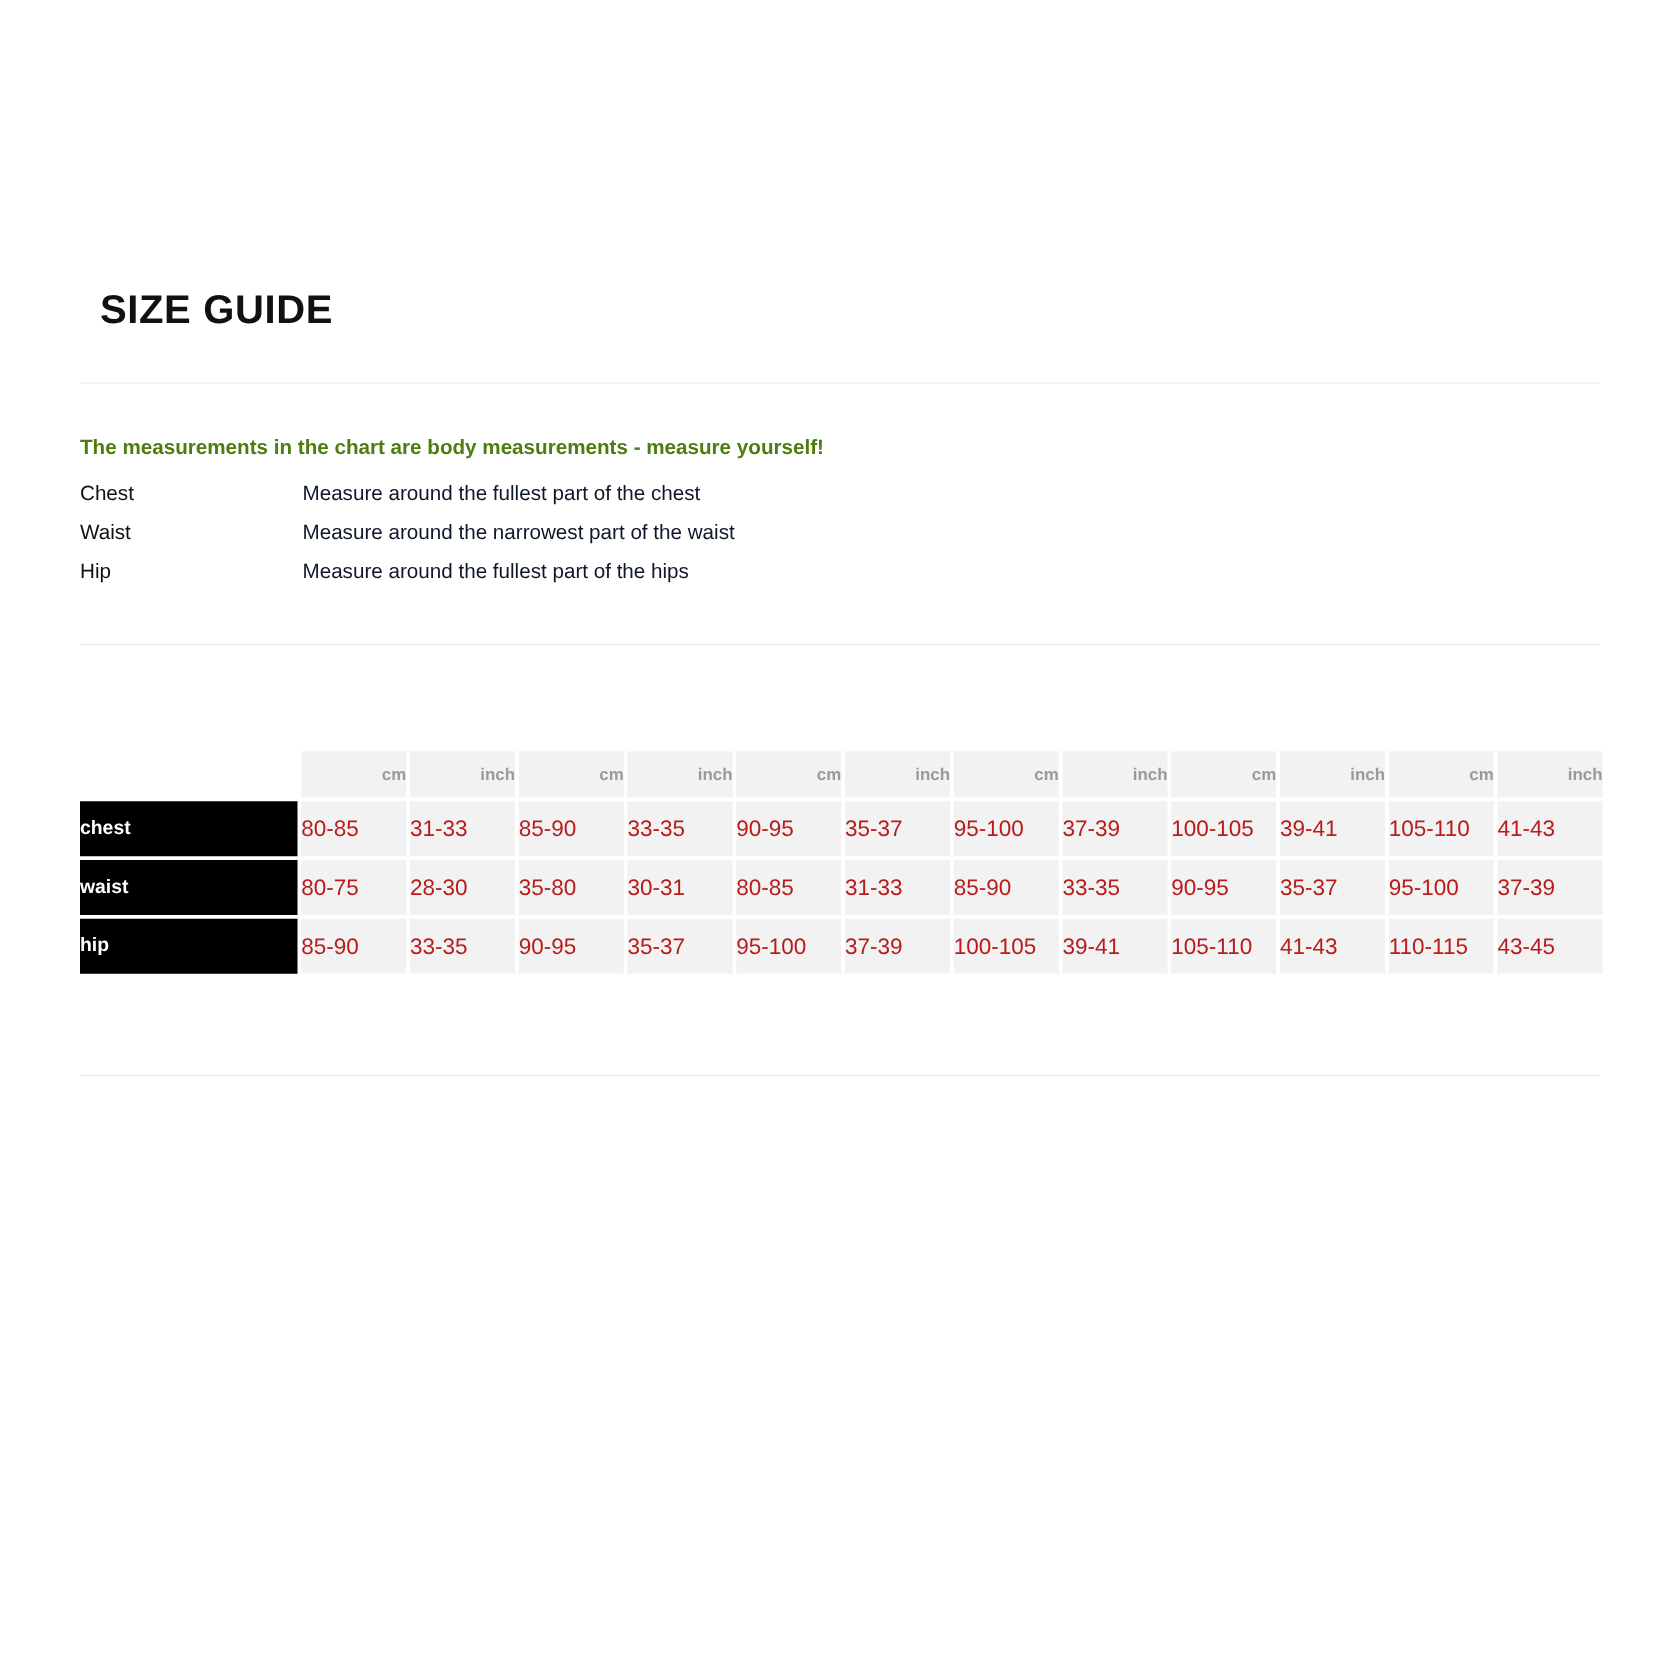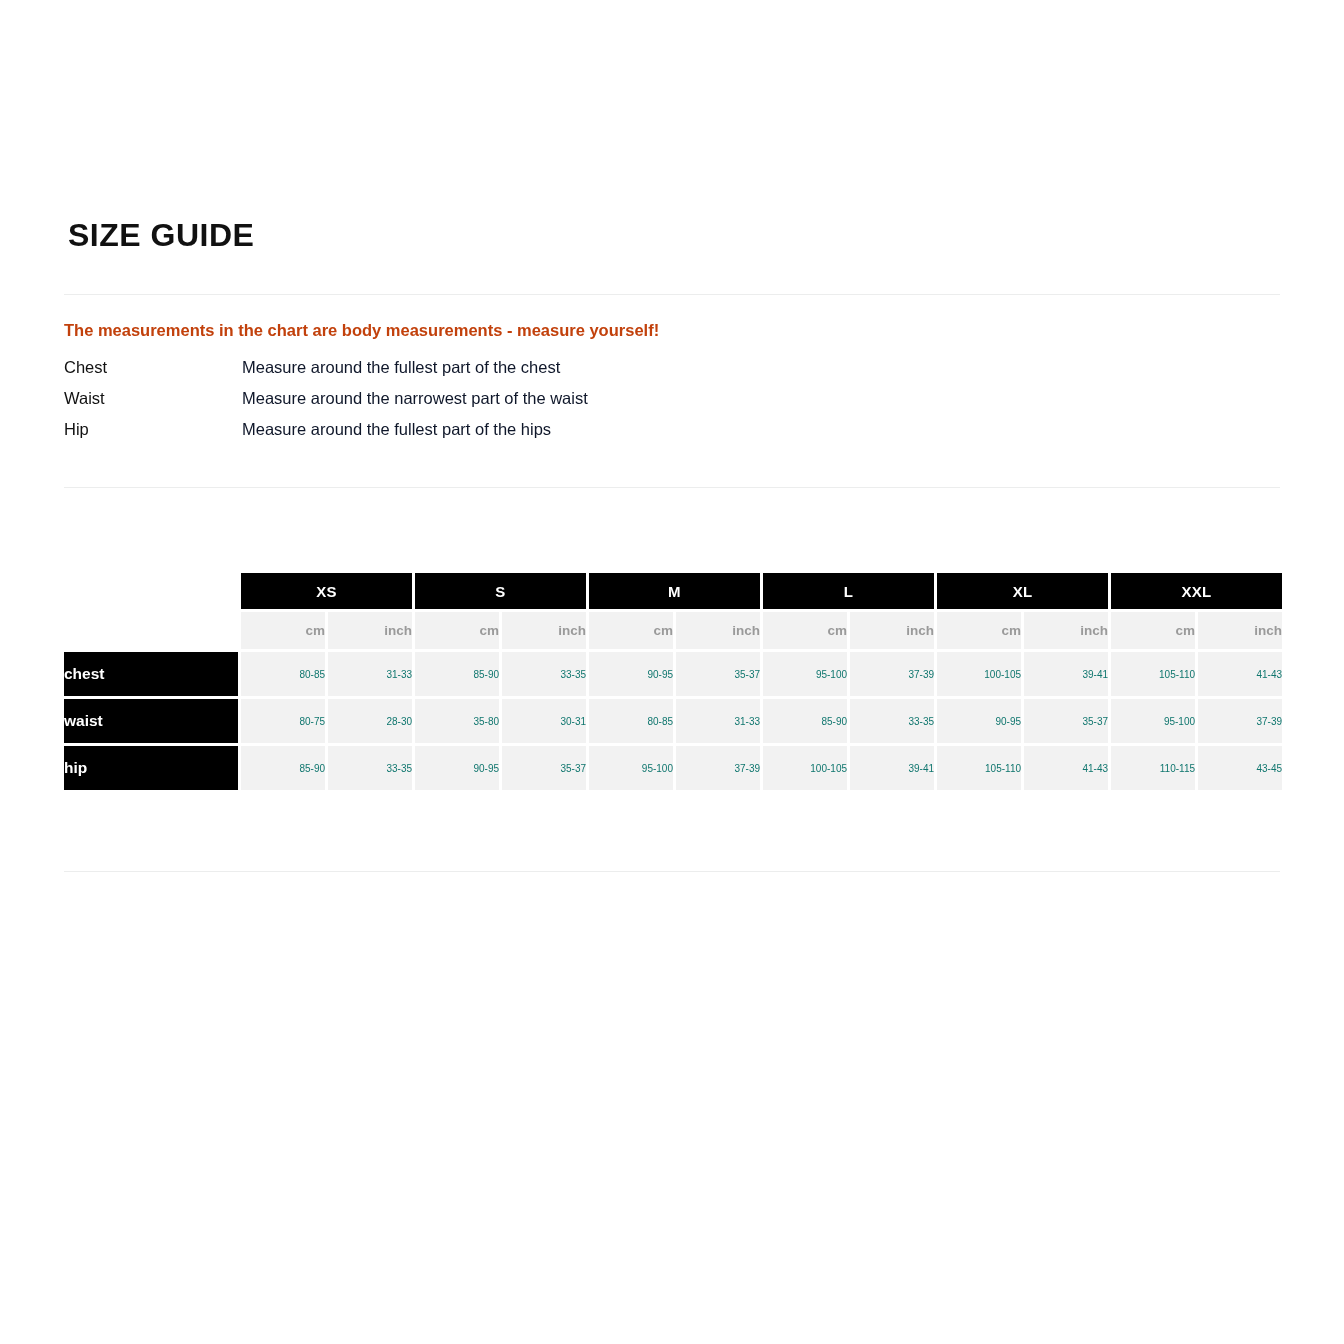--- a/index.html
+++ b/index.html
@@ -19,38 +19,38 @@
     position: absolute;
     left: 64px;
     top: 0;
     width: 1216px;
   }
   .title {
     font-size: 32px;
     font-weight: bold;
     letter-spacing: 0.5px;
     color: #111111;
-    margin: 4px;
+    margin: 16px;
     padding-top: 212px;
     line-height: 1.2;
   }
   .rule {
     border: 0;
     border-top: 1px solid #eceded;
     margin: 0;
   }
   .rule-top { margin-top: 40px; }
   .rule-mid { margin-top: 48px; }
   .rule-bottom { margin-top: 78px; }
 
   .intro {
     font-size: 16.5px;
     font-weight: bold;
-    color: #c2410c;
-    margin-top: 26px;
+    color: #4d7c0f;
+    margin-top: 42px;
   }
   .defs {
     margin-top: 18px;
   }
   .def-row {
     display: flex;
     align-items: baseline;
     margin-bottom: 12px;
   }
   .def-term {
@@ -109,23 +109,23 @@
     color: #ffffff;
     font-size: 15.5px;
     font-weight: bold;
     text-align: left;
     padding-left: 16px;
     height: 44px;
     vertical-align: middle;
   }
   .val-cell {
     background: #f2f2f2;
-    color: #0f766e;
-    font-size: 10px;
-    text-align: right;
+    color: #b91c1c;
+    font-size: 18px;
+    text-align: left;
     height: 44px;
     vertical-align: middle;
   }
 </style>
 </head>
 <body>
 
 <div class="page">
 
   <h1 class="title">SIZE GUIDE</h1>
@@ -164,29 +164,20 @@
         <col class="col-val">
           <col class="col-val">
         <col class="col-val">
           <col class="col-val">
         <col class="col-val">
           <col class="col-val">
       </colgroup>
       <thead>
         <tr>
           <th class="hdr-blank"></th>
-          <th class="hdr-size" colspan="2">XS</th>
-          <th class="hdr-size" colspan="2">S</th>
-          <th class="hdr-size" colspan="2">M</th>
-          <th class="hdr-size" colspan="2">L</th>
-          <th class="hdr-size" colspan="2">XL</th>
-          <th class="hdr-size" colspan="2">XXL</th>
-        </tr>
-        <tr>
-          <th class="hdr-blank"></th>
           <th class="unit-cell">cm</th>
           <th class="unit-cell">inch</th>
           <th class="unit-cell">cm</th>
           <th class="unit-cell">inch</th>
           <th class="unit-cell">cm</th>
           <th class="unit-cell">inch</th>
           <th class="unit-cell">cm</th>
           <th class="unit-cell">inch</th>
           <th class="unit-cell">cm</th>
           <th class="unit-cell">inch</th>

